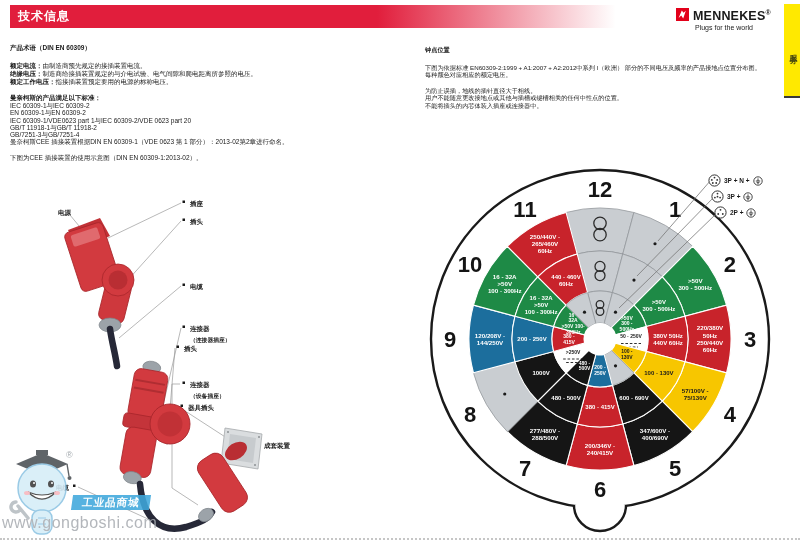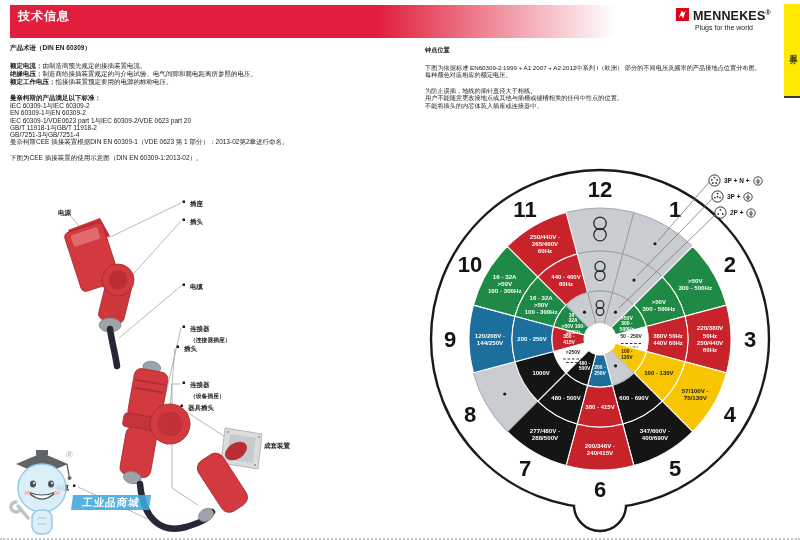--- a/index.html
+++ b/index.html
@@ -1,19 +1,19 @@
 <!DOCTYPE html>
 <html><head>
 <meta charset="utf-8">
 <style>
   html,body{margin:0;padding:0;}
   body{width:800px;height:540px;position:relative;background:#fff;overflow:hidden;
        font-family:"Liberation Sans",sans-serif;color:#1a1a1a;}
   
-  .banner{position:absolute;left:10px;top:5px;width:612px;height:33px;
+  .banner{position:absolute;left:10px;top:5px;width:612px;height:23px;
     background:linear-gradient(90deg,#E11E3C 0%,#E11E3C 60%,rgba(225,30,60,0) 99%);}
   .banner .title{color:#fff;font-size:12px;font-weight:bold;line-height:23px;padding-left:8px;letter-spacing:1px;}
   .logo{position:absolute;left:676px;top:6px;display:flex;gap:4px;}
   .logo .flash{width:13px;height:13px;margin-top:2px;}
   .logo .name{font-size:12.5px;font-weight:bold;letter-spacing:.2px;line-height:14px;}
   .logo .reg{font-size:7px;vertical-align:super;}
   .logo .tag{font-size:7px;margin-top:1px;padding-left:2px;color:#222;}
   .side-tab{position:absolute;right:0;top:4px;width:16px;height:92px;background:#FFE900;
     border-bottom:2px solid #3a3a3a;display:flex;align-items:center;justify-content:center;}
   .side-tab span{writing-mode:vertical-rl;font-size:8px;font-weight:bold;color:#4a4a10;letter-spacing:2px;}
@@ -344,15 +344,16 @@
     <path d="M 22 48 Q 36 62 50 48 Q 36 54 22 48 Z" fill="#fff" stroke="#3a3a3a" stroke-width="1.2"></path>
     <ellipse cx="21" cy="49" rx="3" ry="2" fill="#F6B6BC"></ellipse>
     <ellipse cx="51" cy="49" rx="3" ry="2" fill="#F6B6BC"></ellipse>
     <rect x="26" y="66" width="20" height="24" rx="8" fill="#D6EDF8" stroke="#8CC3E2" stroke-width="1.5"></rect>
     <line x1="32" y1="74" x2="40" y2="74" stroke="#8CC3E2" stroke-width="1"></line>
     <line x1="32" y1="80" x2="40" y2="80" stroke="#8CC3E2" stroke-width="1"></line>
     <path d="M 12 62 L 22 74 M 10 58 a 5 5 0 1 0 4 8" stroke="#B6BCC1" stroke-width="3.5" fill="none" stroke-linecap="round"></path>
   </svg>
   <span class="reg2">®</span>
   <div class="ribbon">工业品商城</div>
+  <div class="url">www.gongboshi.com</div>
 </div>
 
 <div class="footline"></div>
 
 </body></html>

